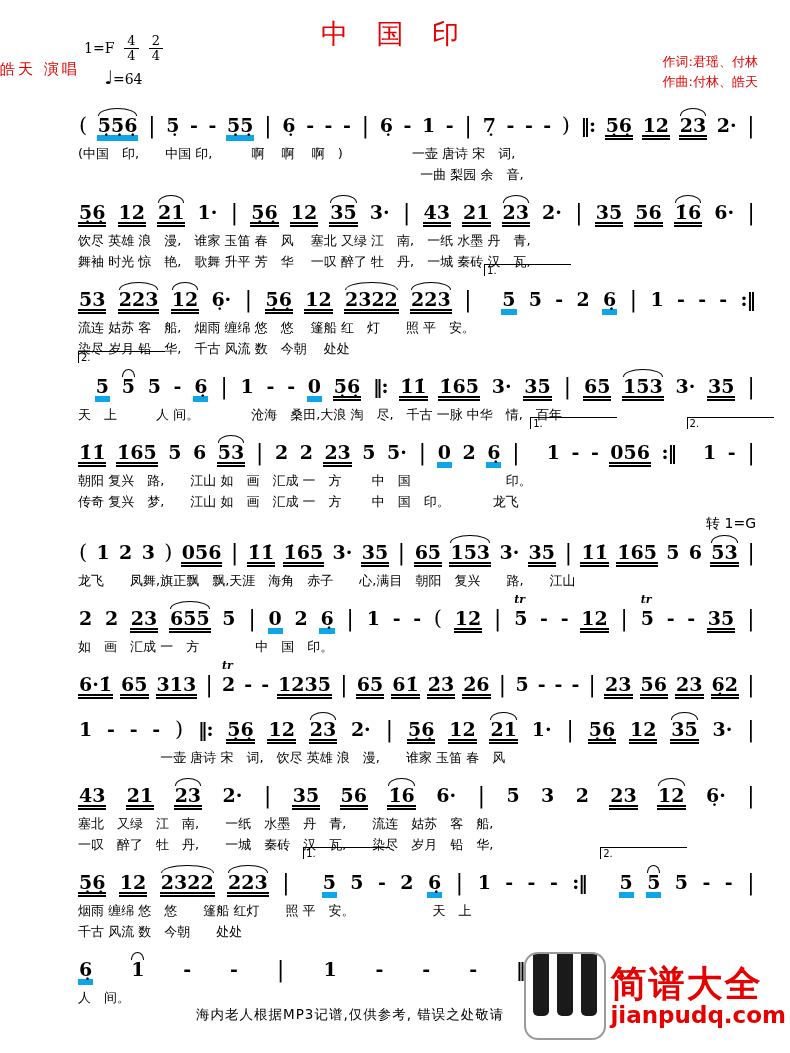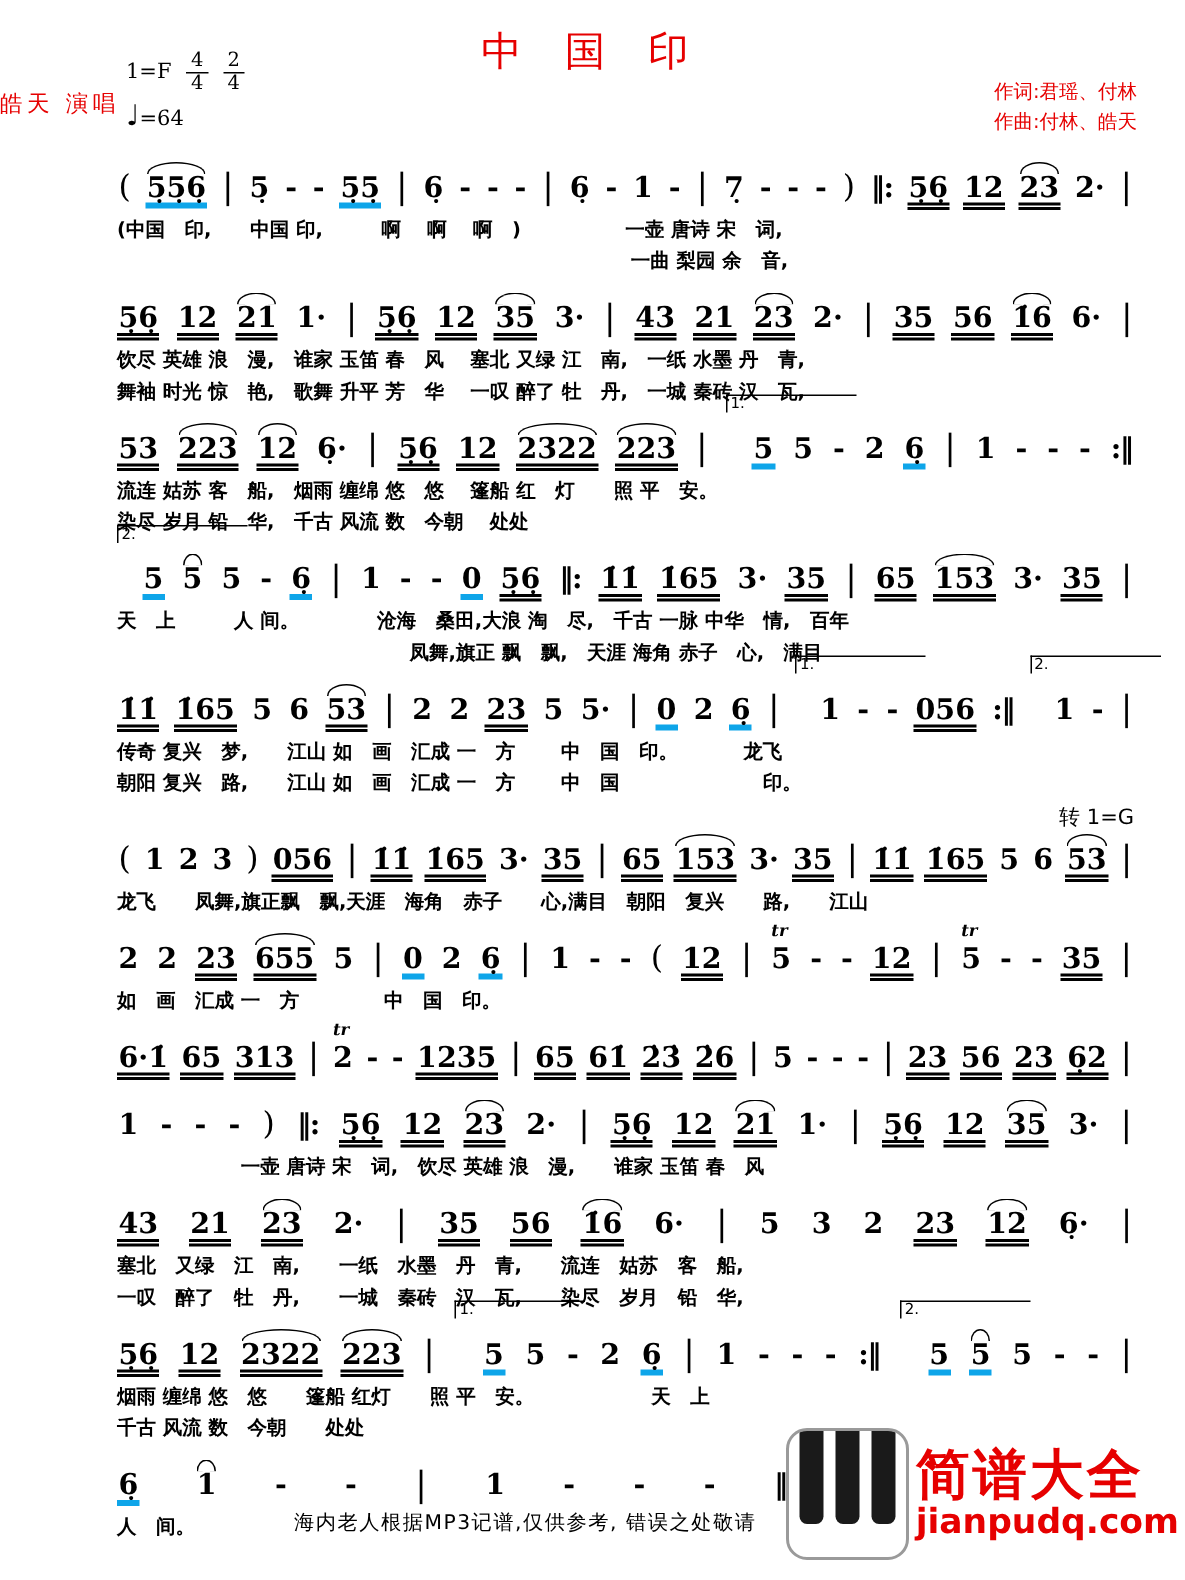--- a/index.html
+++ b/index.html
@@ -9,47 +9,47 @@
   .title{position:absolute;top:16px;left:0;width:100%;text-align:center;
          color:var(--red);font-size:27px;letter-spacing:10px;font-weight:normal;}
   .subtitle{position:absolute;top:60px;left:0;width:100%;
             color:var(--red);font-size:15px;letter-spacing:3px;}
   .credits{position:absolute;top:52px;right:32px;color:var(--red);font-size:13px;
            line-height:1.55;text-align:left;}
   .keyblock{position:absolute;top:34px;left:84px;font-size:14px;}
   .keyrow{display:flex;align-items:center;gap:10px;font-family:"DejaVu Serif",serif;}
   .frac{display:inline-flex;flex-direction:column;align-items:center;font-size:13px;line-height:1.05;}
   .frac .num{border-bottom:1px solid #000;padding:0 3px;}
-  .temporow{margin-top:4px;font-size:14px;font-family:"DejaVu Serif",serif;}
+  .temporow{margin-top:4px;font-size:14px;font-family:"DejaVu Serif",serif;margin-left:20px;}
   .temporow .qn{font-size:19px;}
   
   #score{position:absolute;top:96px;left:78px;width:678px;}
   .system{margin-bottom:5px;}
   .prelabel{font-size:14px;margin:2px 0 -10px 2px;text-align:right;}
   .notes{display:flex;justify-content:space-between;align-items:baseline;
          font-family:"DejaVu Serif",serif;font-weight:bold;font-size:19px;
          margin-top:17px;height:28px;}
   .notes.short{width:66%;}
   .tok{position:relative;line-height:1;padding:0 1px;white-space:nowrap;}
-  .u1{border-bottom:4px solid #0ea5e9;}
+  .u1{border-bottom:6px solid #0ea5e9;}
   .u2{border-bottom:5px double #000;}
   .bar{font-weight:normal;font-size:23px;transform:translateY(1px);}
   .rep{font-size:19px;letter-spacing:-1px;}
   .paren{font-weight:normal;font-size:21px;}
   .arc::before{content:"";position:absolute;left:1px;right:1px;top:-8px;height:7px;
                border:1.4px solid #000;border-bottom:none;
                border-radius:50% 50% 0 0 / 100% 100% 0 0;}
   .tr::after{content:"tr";position:absolute;top:-15px;left:1px;font-size:11px;
              font-style:italic;letter-spacing:0;}
   .volta{display:inline-block;position:relative;width:6px;height:14px;}
   .volta::before{content:attr(data-l);position:absolute;left:3px;top:-27px;
                  font-size:10px;font-weight:normal;font-family:"DejaVu Sans",sans-serif;}
   .volta::after{content:"";position:absolute;left:0;top:-28px;width:86px;height:11px;
                 border-left:1.2px solid #000;border-top:1.2px solid #000;}
-  .lyric{font-size:13px;line-height:17px;margin-top:4px;white-space:pre;font-weight:bold;}
+  .lyric{font-size:13px;line-height:17px;margin-top:4px;white-space:pre;}
   
   .footnote{position:absolute;left:196px;top:1006px;font-size:13.5px;letter-spacing:1px;}
   .logo{position:absolute;right:4px;top:952px;display:flex;align-items:center;gap:4px;}
   .piano{width:78px;height:84px;background:#fff;border:2px solid #9a9a9a;
          border-radius:14px;position:relative;overflow:hidden;}
   .piano .k{position:absolute;top:0;width:16px;height:62px;background:#1a1a1a;
             border-radius:0 0 5px 5px;}
   .piano .k1{left:7px;} .piano .k2{left:31px;} .piano .k3{left:55px;}
   .logotext{display:flex;flex-direction:column;align-items:flex-start;color:var(--red);}
   .logotext .cn{font-size:36px;font-weight:bold;letter-spacing:2px;line-height:1.05;}
@@ -192,21 +192,20 @@
         <span class="tok">3·</span>
         <span class="tok u2">35</span>
         <span class="tok bar">|</span>
         <span class="tok u2">65</span>
         <span class="tok u2 arc">153</span>
         <span class="tok">3·</span>
         <span class="tok u2">35</span>
         <span class="tok bar">|</span>
       </div>
       <div class="lyric">天　上　　　人 间。　　　　沧海　桑田,大浪 淘　尽,　千古 一脉 中华　情,　百年</div>
-      <div class="lyric">　　　　　　　　　　　　　　　凤舞,旗正 飘　飘,　天涯 海角 赤子　心,　满目</div>
     </div>
     <div class="system">
       <div class="notes">
         <span class="tok u2">1̇1̇</span>
         <span class="tok u2">1̇65</span>
         <span class="tok">5</span>
         <span class="tok">6</span>
         <span class="tok u2 arc">53</span>
         <span class="tok bar">|</span>
         <span class="tok">2</span>
@@ -223,22 +222,22 @@
         <span class="tok">1</span>
         <span class="tok">-</span>
         <span class="tok">-</span>
         <span class="tok u2">056</span>
         <span class="tok rep">:‖</span>
         <span class="volta" data-l="2."></span>
         <span class="tok">1</span>
         <span class="tok">-</span>
         <span class="tok bar">|</span>
       </div>
+      <div class="lyric">朝阳 复兴　路,　　江山 如　画　汇成 一　方　　 中　国　　　　　　　 印。</div>
       <div class="lyric">传奇 复兴　梦,　　江山 如　画　汇成 一　方　　 中　国　印。　　　 龙飞</div>
-      <div class="lyric">朝阳 复兴　路,　　江山 如　画　汇成 一　方　　 中　国　　　　　　　 印。</div>
     </div>
     <div class="system">
       <div class="prelabel">转 1=G</div>
       <div class="notes">
         <span class="tok paren">(</span>
         <span class="tok">1</span>
         <span class="tok">2</span>
         <span class="tok">3</span>
         <span class="tok paren">)</span>
         <span class="tok u2">056</span>

